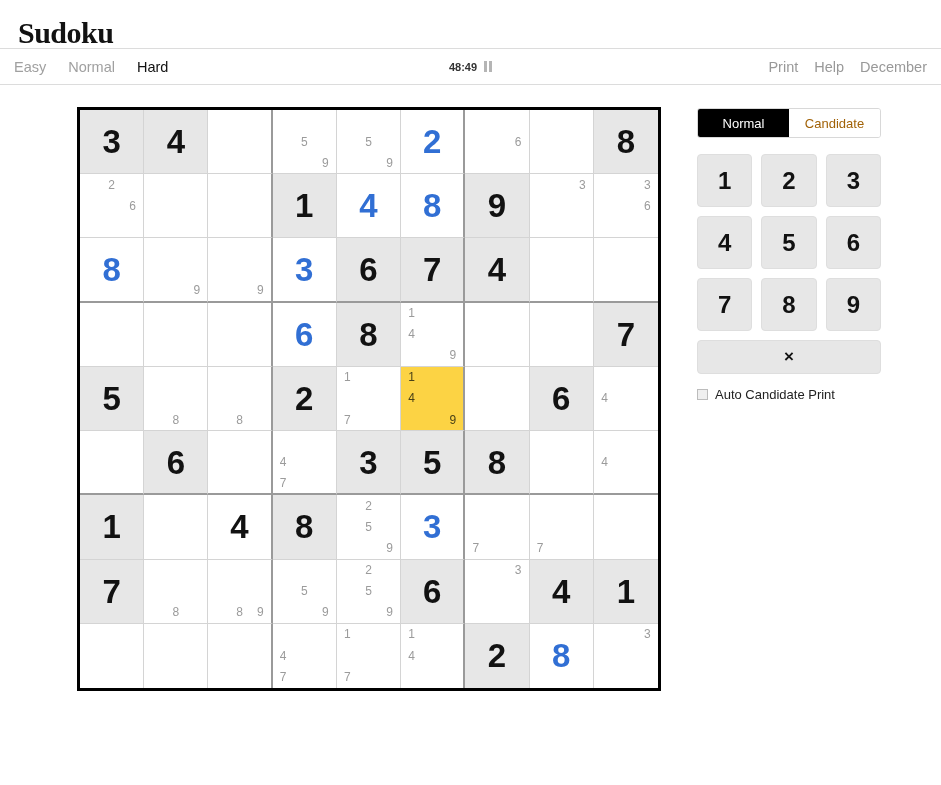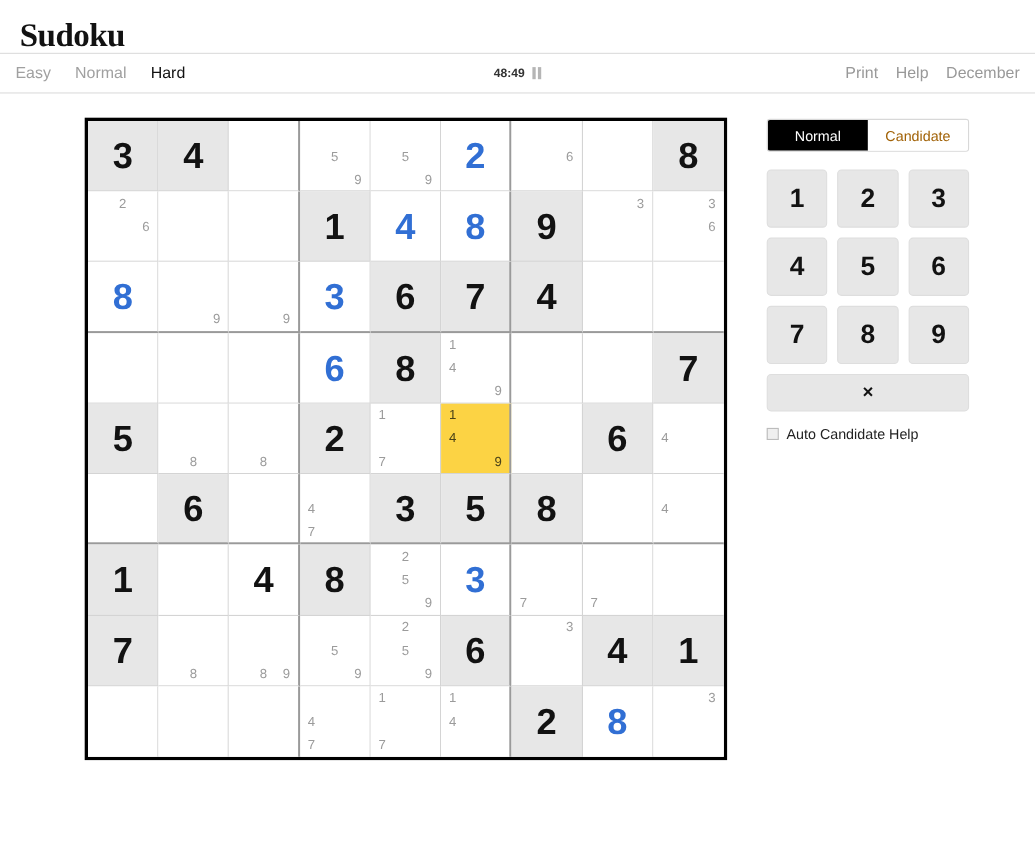--- a/index.html
+++ b/index.html
@@ -776,18 +776,18 @@
           <div class="num-btn">4</div>
           <div class="num-btn">5</div>
           <div class="num-btn">6</div>
           <div class="num-btn">7</div>
           <div class="num-btn">8</div>
           <div class="num-btn">9</div>
         </div>
       <div id="erase-button">×</div>
       <div id="auto-candidate-row">
         <span id="auto-candidate-checkbox"></span>
-        <span id="auto-candidate-label">Auto Candidate Help</span>
+        <span id="auto-candidate-label">Auto Candidate Print</span>
       </div>
     </div>
 
   </div>
 </div>
 
 </body></html>

